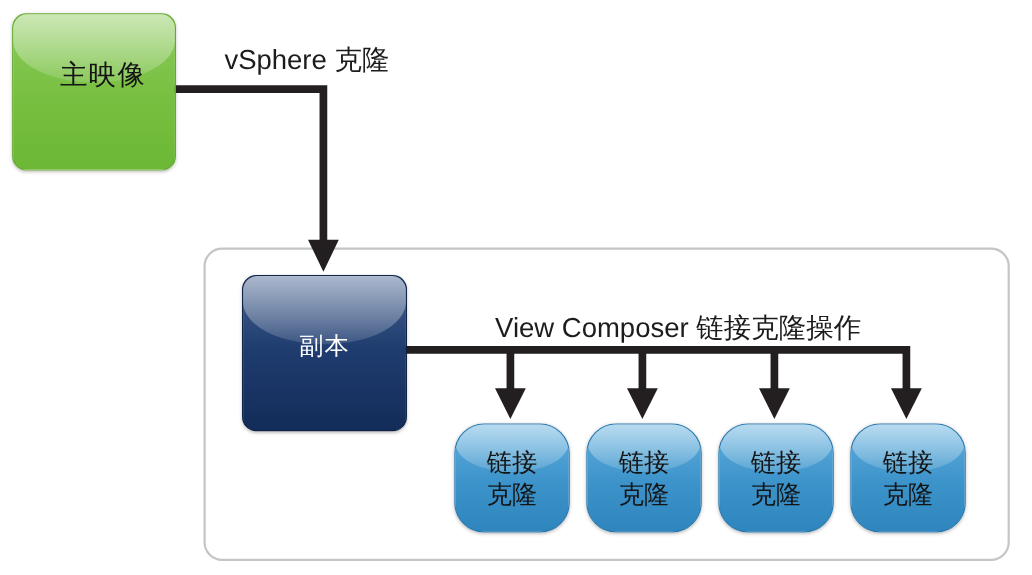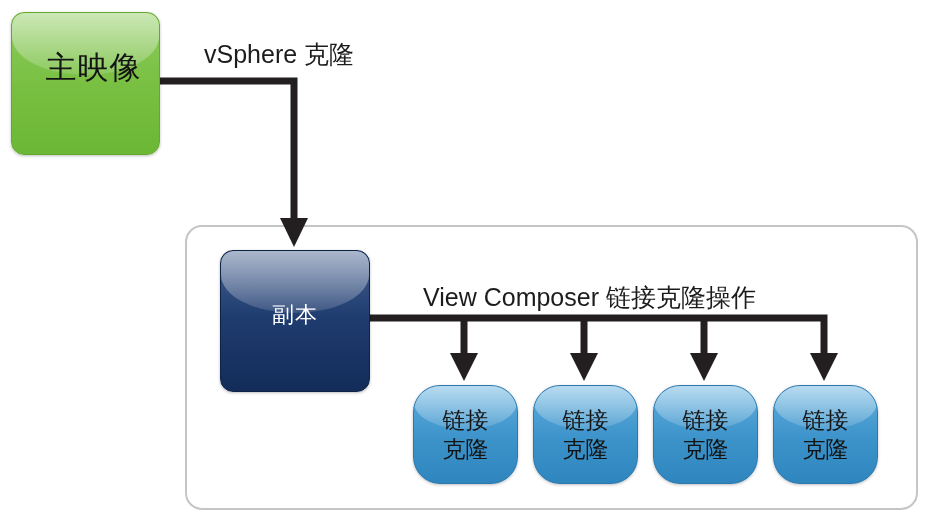--- a/index.html
+++ b/index.html
@@ -55,21 +55,21 @@
     text-align: center;
   }
   .box.master {
     left: 11px; top: 12px;
     width: 147px; height: 141px;
     background: linear-gradient(180deg, #8ccb5c 0%, #77bf40 55%, #6cb735 100%);
     border: 1px solid #64a92e;
   }
   .box.master .lbl {
     color: #141414;
-    font-size: 31px;
+    font-size: 25px;
     padding-bottom: 32px;
     letter-spacing: 1px;
     margin-left: 16px;
   }
   .box.replica {
     left: 220px; top: 250px;
     width: 148px; height: 140px;
     background: linear-gradient(180deg, #44608e 0%, #1f3c6f 48%, #132c59 100%);
     border: 1px solid #0f2347;
   }
@@ -97,21 +97,21 @@
     font-size: 25px;
     white-space: nowrap;
     z-index: 4;
   }
   .flow-label.vsphere {
     left: 204px; top: 38px;
   }
   .flow-label.composer {
     left: 423px; top: 281px;
     width: 360px;
-    text-align: left;
+    text-align: right;
   }
 </style>
 </head>
 <body>
 
 <div class="stage">
 
   <div class="frame"></div>
 
   <svg class="connectors" viewBox="0 0 938 523">

